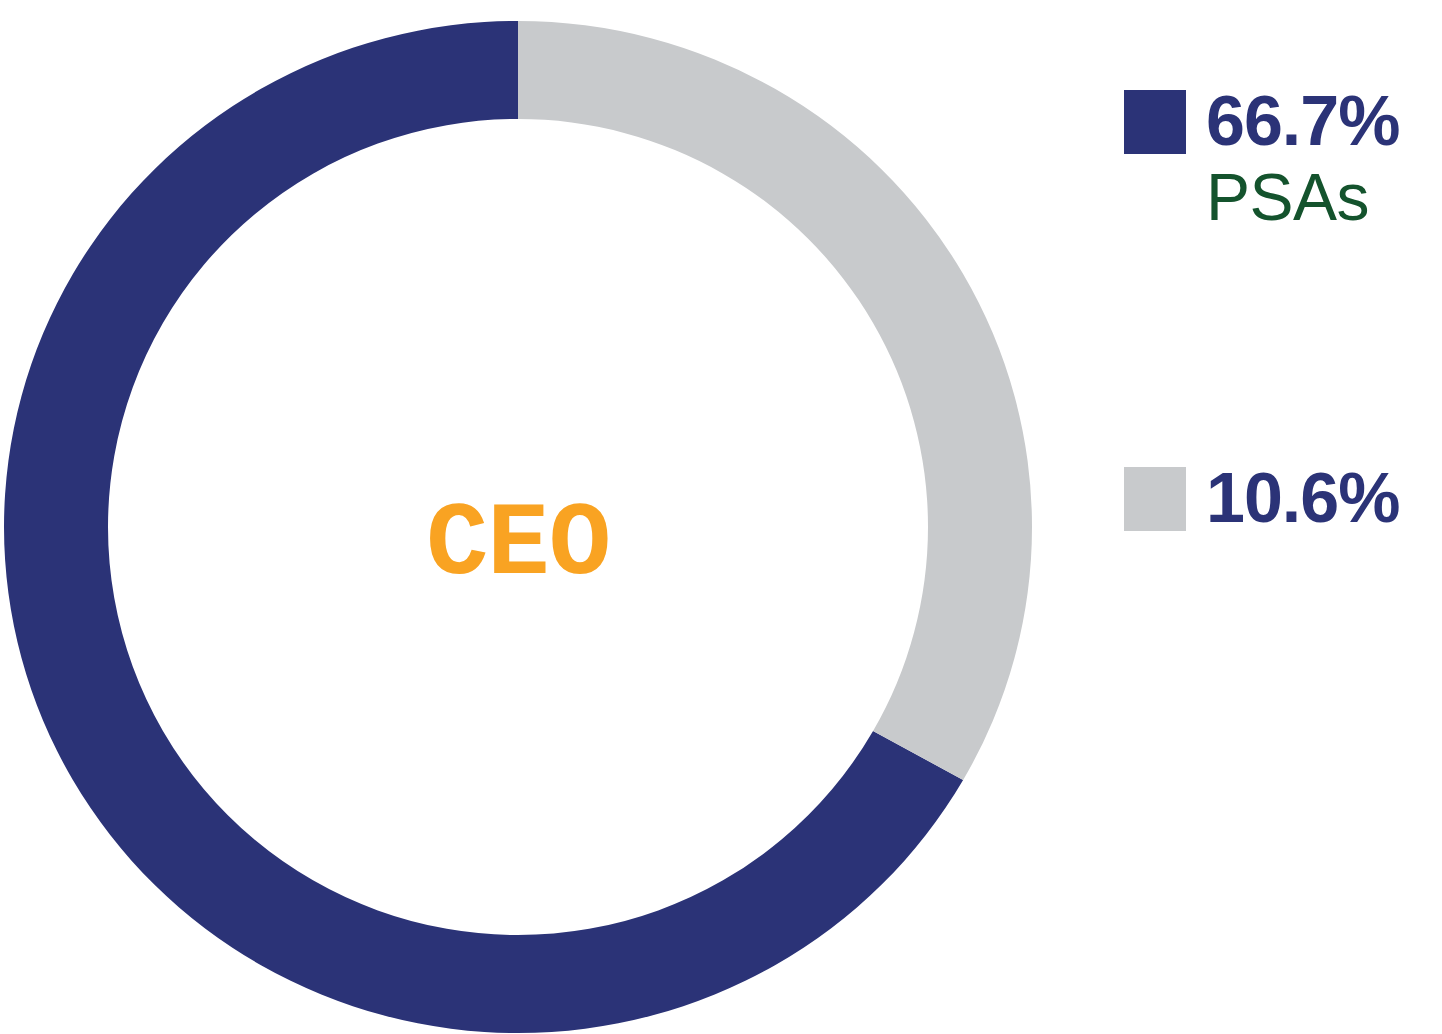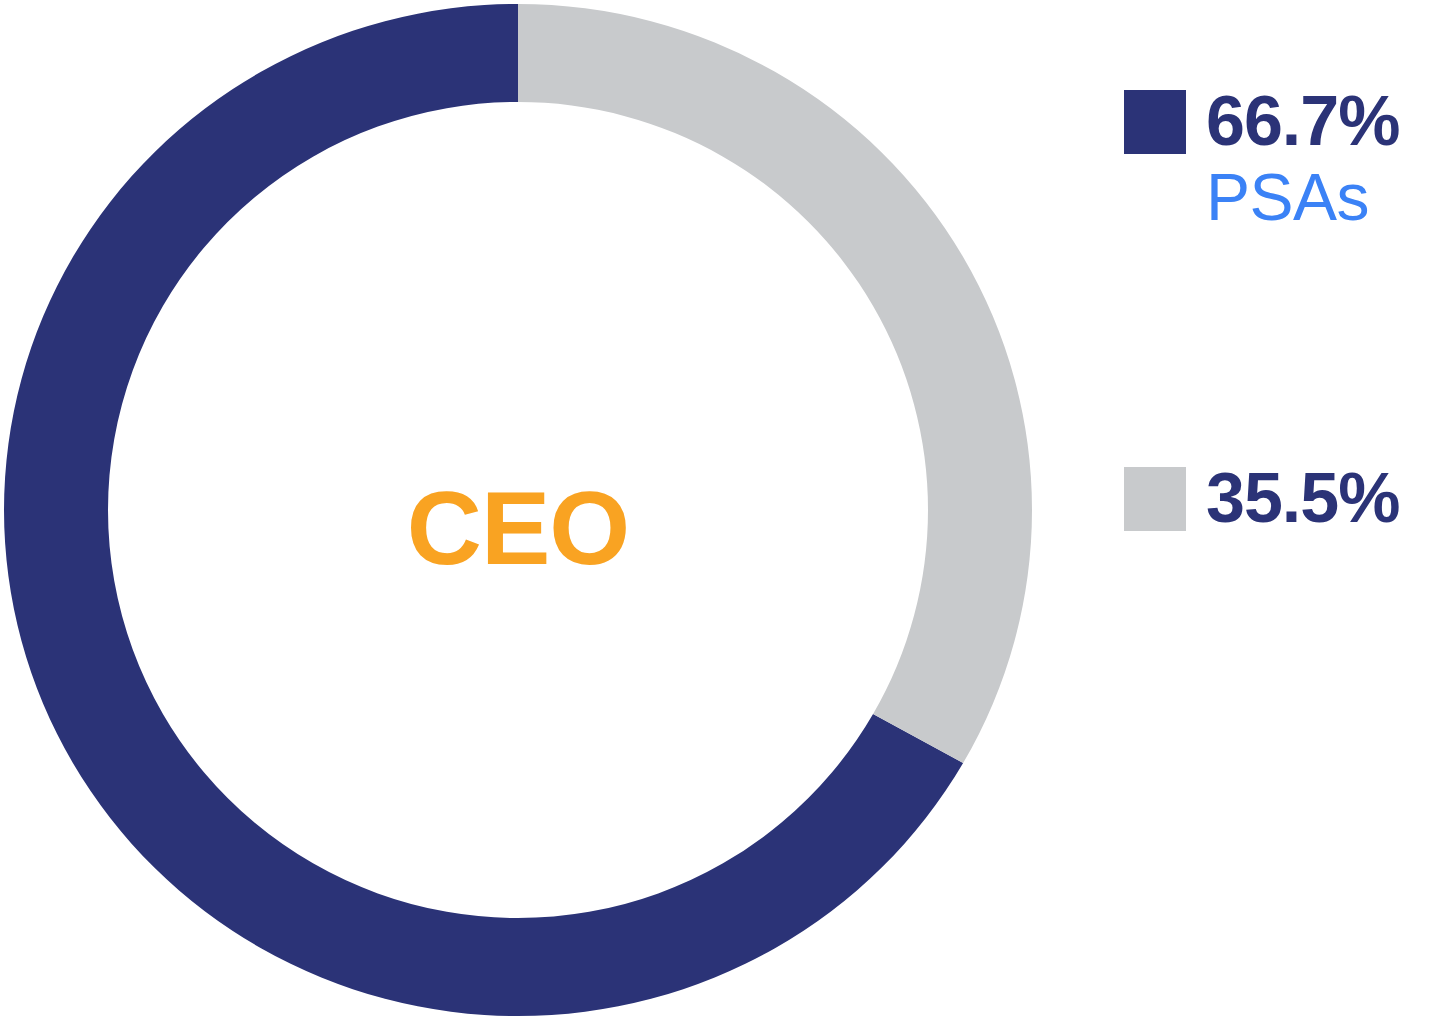--- a/index.html
+++ b/index.html
@@ -21,23 +21,24 @@
     top: 0;
     width: 1442px;
     height: 1034px;
     background: #ffffff;
   }
 
   
   .donut-wrap {
     position: absolute;
     left: 0;
-    top: 0;
+    top: 17px;
     width: 1060px;
     height: 973px;
+    font-family: Liberation Mono, monospace;
   }
   .donut-svg {
     position: absolute;
     left: 0;
     top: 0;
     display: block;
   }
 
   .center-label {
     position: absolute;
@@ -96,21 +97,21 @@
     letter-spacing: -1px;
     color: #2b3377;
     white-space: nowrap;
   }
   .legend-name {
     display: block;
     font-size: 66px;
     font-weight: normal;
     line-height: 1.22;
     letter-spacing: -0.5px;
-    color: #3b82f6;
+    color: #14532d;
     white-space: nowrap;
   }
 </style>
 </head>
 <body>
 
 <div id="stage">
 
   <div class="donut-wrap">
     <svg class="donut-svg" width="1060" height="1034" viewBox="0 0 1060 1034">
@@ -127,18 +128,18 @@
       <div class="swatch" style="background:#2b3377;"></div>
       <div class="legend-text">
         <span class="legend-pct">66.7%</span>
         <span class="legend-name">PSAs</span>
       </div>
     </div>
 
     <div class="legend-item second">
       <div class="swatch" style="background:#c8cacc;"></div>
       <div class="legend-text">
-        <span class="legend-pct">35.5%</span>
+        <span class="legend-pct">10.6%</span>
       </div>
     </div>
 
   </div>
 </div>
 
 </body></html>

